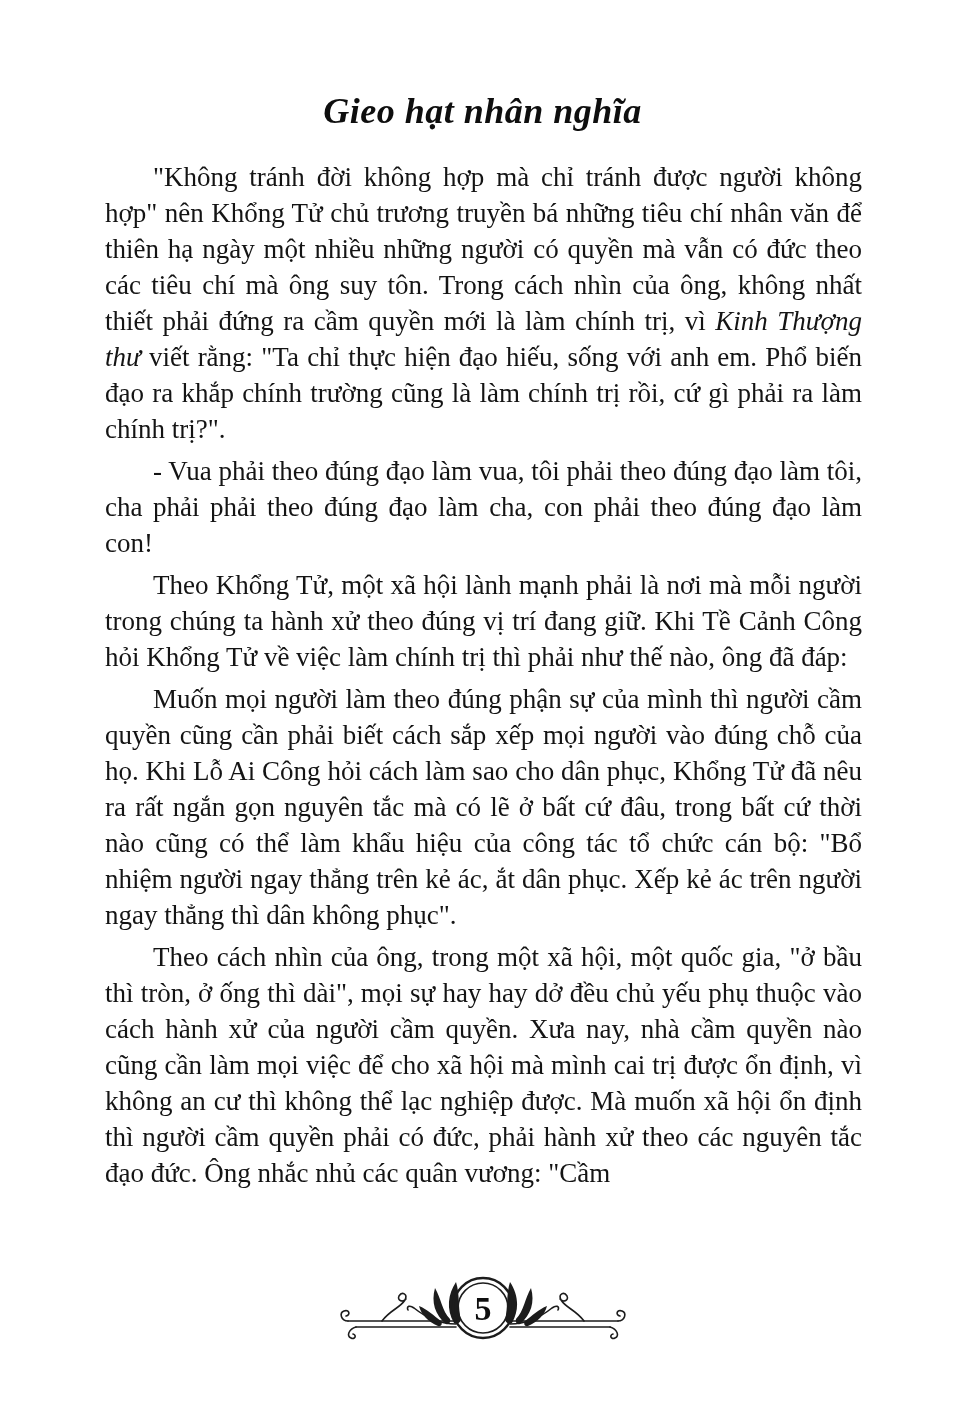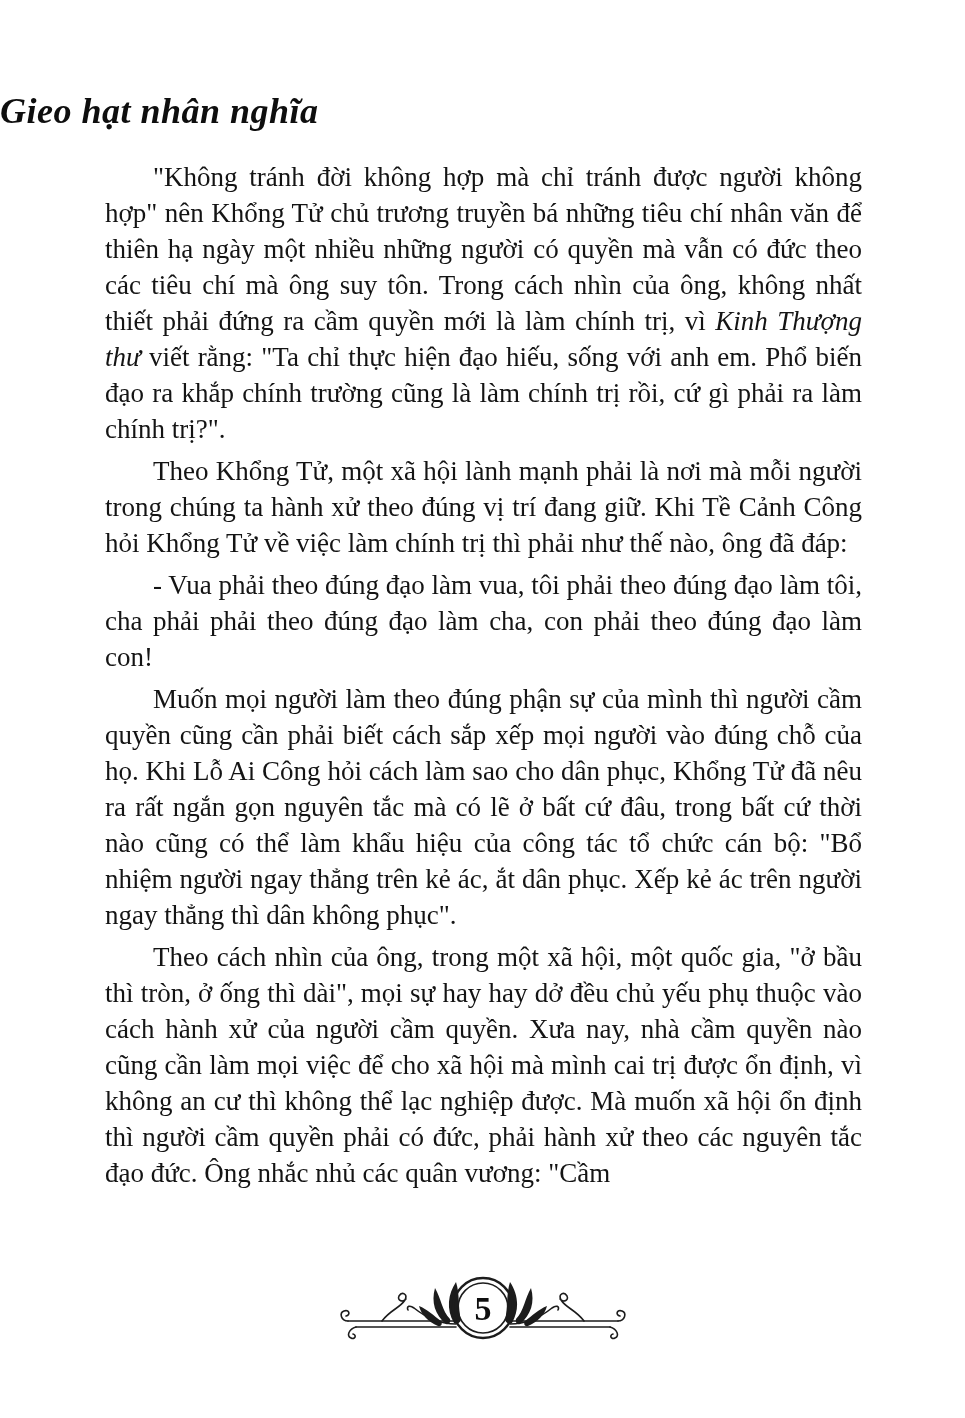--- a/index.html
+++ b/index.html
@@ -14,21 +14,21 @@
     margin: 0 auto;
     background: #ffffff;
     color: #111111;
     font-family: "Liberation Serif", "DejaVu Serif", serif;
     overflow: hidden;
     box-sizing: border-box;
     padding-top: 90px;
   }
   .title {
     margin: 0 0 26px 0;
-    text-align: left;
+    text-align: center;
     font-size: 36px;
     line-height: 1.2;
     font-weight: bold;
     font-style: italic;
     letter-spacing: 0.5px;
     color: #0e0e0e;
   }
   .body-text {
     margin-left: 105px;
     width: 757px;
@@ -62,22 +62,22 @@
 </style>
 </head>
 <body>
 
 <div class="page">
 
   <h1 class="title">Gieo hạt nhân nghĩa</h1>
 
   <div class="body-text" id="body-text">
       <p class="para"><span>"Không tránh đời không hợp mà chỉ tránh được người không hợp" nên Khổng Tử chủ trương truyền bá những tiêu chí nhân văn để thiên hạ ngày một nhiều những người có quyền mà vẫn có đức theo các tiêu chí mà ông suy tôn. Trong cách nhìn của ông, không nhất thiết phải đứng ra cầm quyền mới là làm chính trị, vì </span><i>Kinh Thượng thư</i><span> viết rằng: "Ta chỉ thực hiện đạo hiếu, sống với anh em. Phổ biến đạo ra khắp chính trường cũng là làm chính trị rồi, cứ gì phải ra làm chính trị?".</span></p>
+      <p class="para"><span>- Vua phải theo đúng đạo làm vua, tôi phải theo đúng đạo làm tôi, cha phải phải theo đúng đạo làm cha, con phải theo đúng đạo làm con!</span></p>
       <p class="para"><span>Theo Khổng Tử, một xã hội lành mạnh phải là nơi mà mỗi người trong chúng ta hành xử theo đúng vị trí đang giữ. Khi Tề Cảnh Công hỏi Khổng Tử về việc làm chính trị thì phải như thế nào, ông đã đáp:</span></p>
-      <p class="para"><span>- Vua phải theo đúng đạo làm vua, tôi phải theo đúng đạo làm tôi, cha phải phải theo đúng đạo làm cha, con phải theo đúng đạo làm con!</span></p>
       <p class="para"><span>Muốn mọi người làm theo đúng phận sự của mình thì người cầm quyền cũng cần phải biết cách sắp xếp mọi người vào đúng chỗ của họ. Khi Lỗ Ai Công hỏi cách làm sao cho dân phục, Khổng Tử đã nêu ra rất ngắn gọn nguyên tắc mà có lẽ ở bất cứ đâu, trong bất cứ thời nào cũng có thể làm khẩu hiệu của công tác tổ chức cán bộ: "Bổ nhiệm người ngay thẳng trên kẻ ác, ắt dân phục. Xếp kẻ ác trên người ngay thẳng thì dân không phục".</span></p>
       <p class="para"><span>Theo cách nhìn của ông, trong một xã hội, một quốc gia, "ở bầu thì tròn, ở ống thì dài", mọi sự hay hay dở đều chủ yếu phụ thuộc vào cách hành xử của người cầm quyền. Xưa nay, nhà cầm quyền nào cũng cần làm mọi việc để cho xã hội mà mình cai trị được ổn định, vì không an cư thì không thể lạc nghiệp được. Mà muốn xã hội ổn định thì người cầm quyền phải có đức, phải hành xử theo các nguyên tắc đạo đức. Ông nhắc nhủ các quân vương: "Cầm</span></p>
     </div>
 
   <div class="ornament">
     <svg viewBox="0 0 290 92" xmlns="http://www.w3.org/2000/svg">
       <g id="flourishL">
 
         <path class="orn-stroke" d="M10 55 H116"></path>
         <path class="orn-stroke" d="M18 61 H118"></path>

